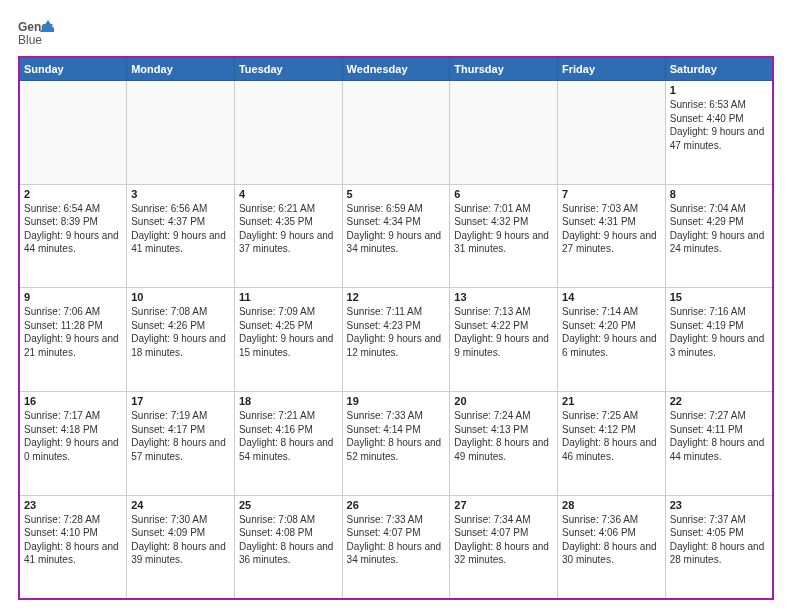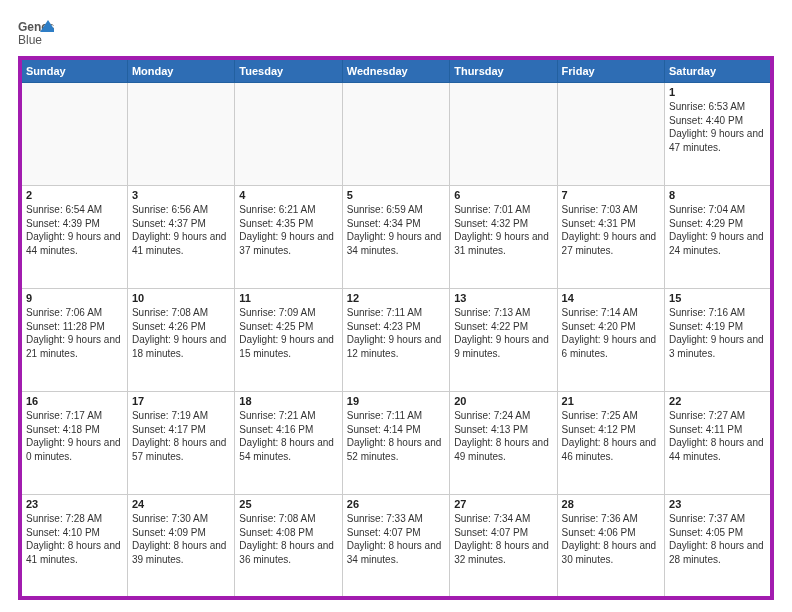--- a/index.html
+++ b/index.html
@@ -36,21 +36,21 @@
       font-weight: bold;
       color: #222;
       line-height: 1.1;
     }
     .subtitle {
       font-size: 13px;
       color: #444;
     }
     .calendar {
       flex: 1;
-      border: 4px solid #a21caf;
+      border: 2px solid #a21caf;
       border-collapse: collapse;
       width: 100%;
       table-layout: fixed;
       padding-left: 16px;
     }
     .calendar thead tr th {
       background-color: #2e6db4;
       color: #fff;
       font-size: 11px;
       font-weight: bold;
@@ -127,21 +127,21 @@
             <div class="day-info">Sunrise: 6:53 AM
 Sunset: 4:40 PM
 Daylight: 9 hours
 and 47 minutes.</div>
           </td>
         </tr>
         <tr>
           <td>
             <span class="day-number">2</span>
             <div class="day-info">Sunrise: 6:54 AM
-Sunset: 4:39 PM
+Sunset: 8:39 PM
 Daylight: 9 hours
 and 44 minutes.</div>
           </td>
           <td>
             <span class="day-number">3</span>
             <div class="day-info">Sunrise: 6:56 AM
 Sunset: 4:37 PM
 Daylight: 9 hours
 and 41 minutes.</div>
           </td>
@@ -249,21 +249,21 @@
           </td>
           <td>
             <span class="day-number">18</span>
             <div class="day-info">Sunrise: 7:21 AM
 Sunset: 4:16 PM
 Daylight: 8 hours
 and 54 minutes.</div>
           </td>
           <td>
             <span class="day-number">19</span>
-            <div class="day-info">Sunrise: 7:11 AM
+            <div class="day-info">Sunrise: 7:33 AM
 Sunset: 4:14 PM
 Daylight: 8 hours
 and 52 minutes.</div>
           </td>
           <td>
             <span class="day-number">20</span>
             <div class="day-info">Sunrise: 7:24 AM
 Sunset: 4:13 PM
 Daylight: 8 hours
 and 49 minutes.</div>

